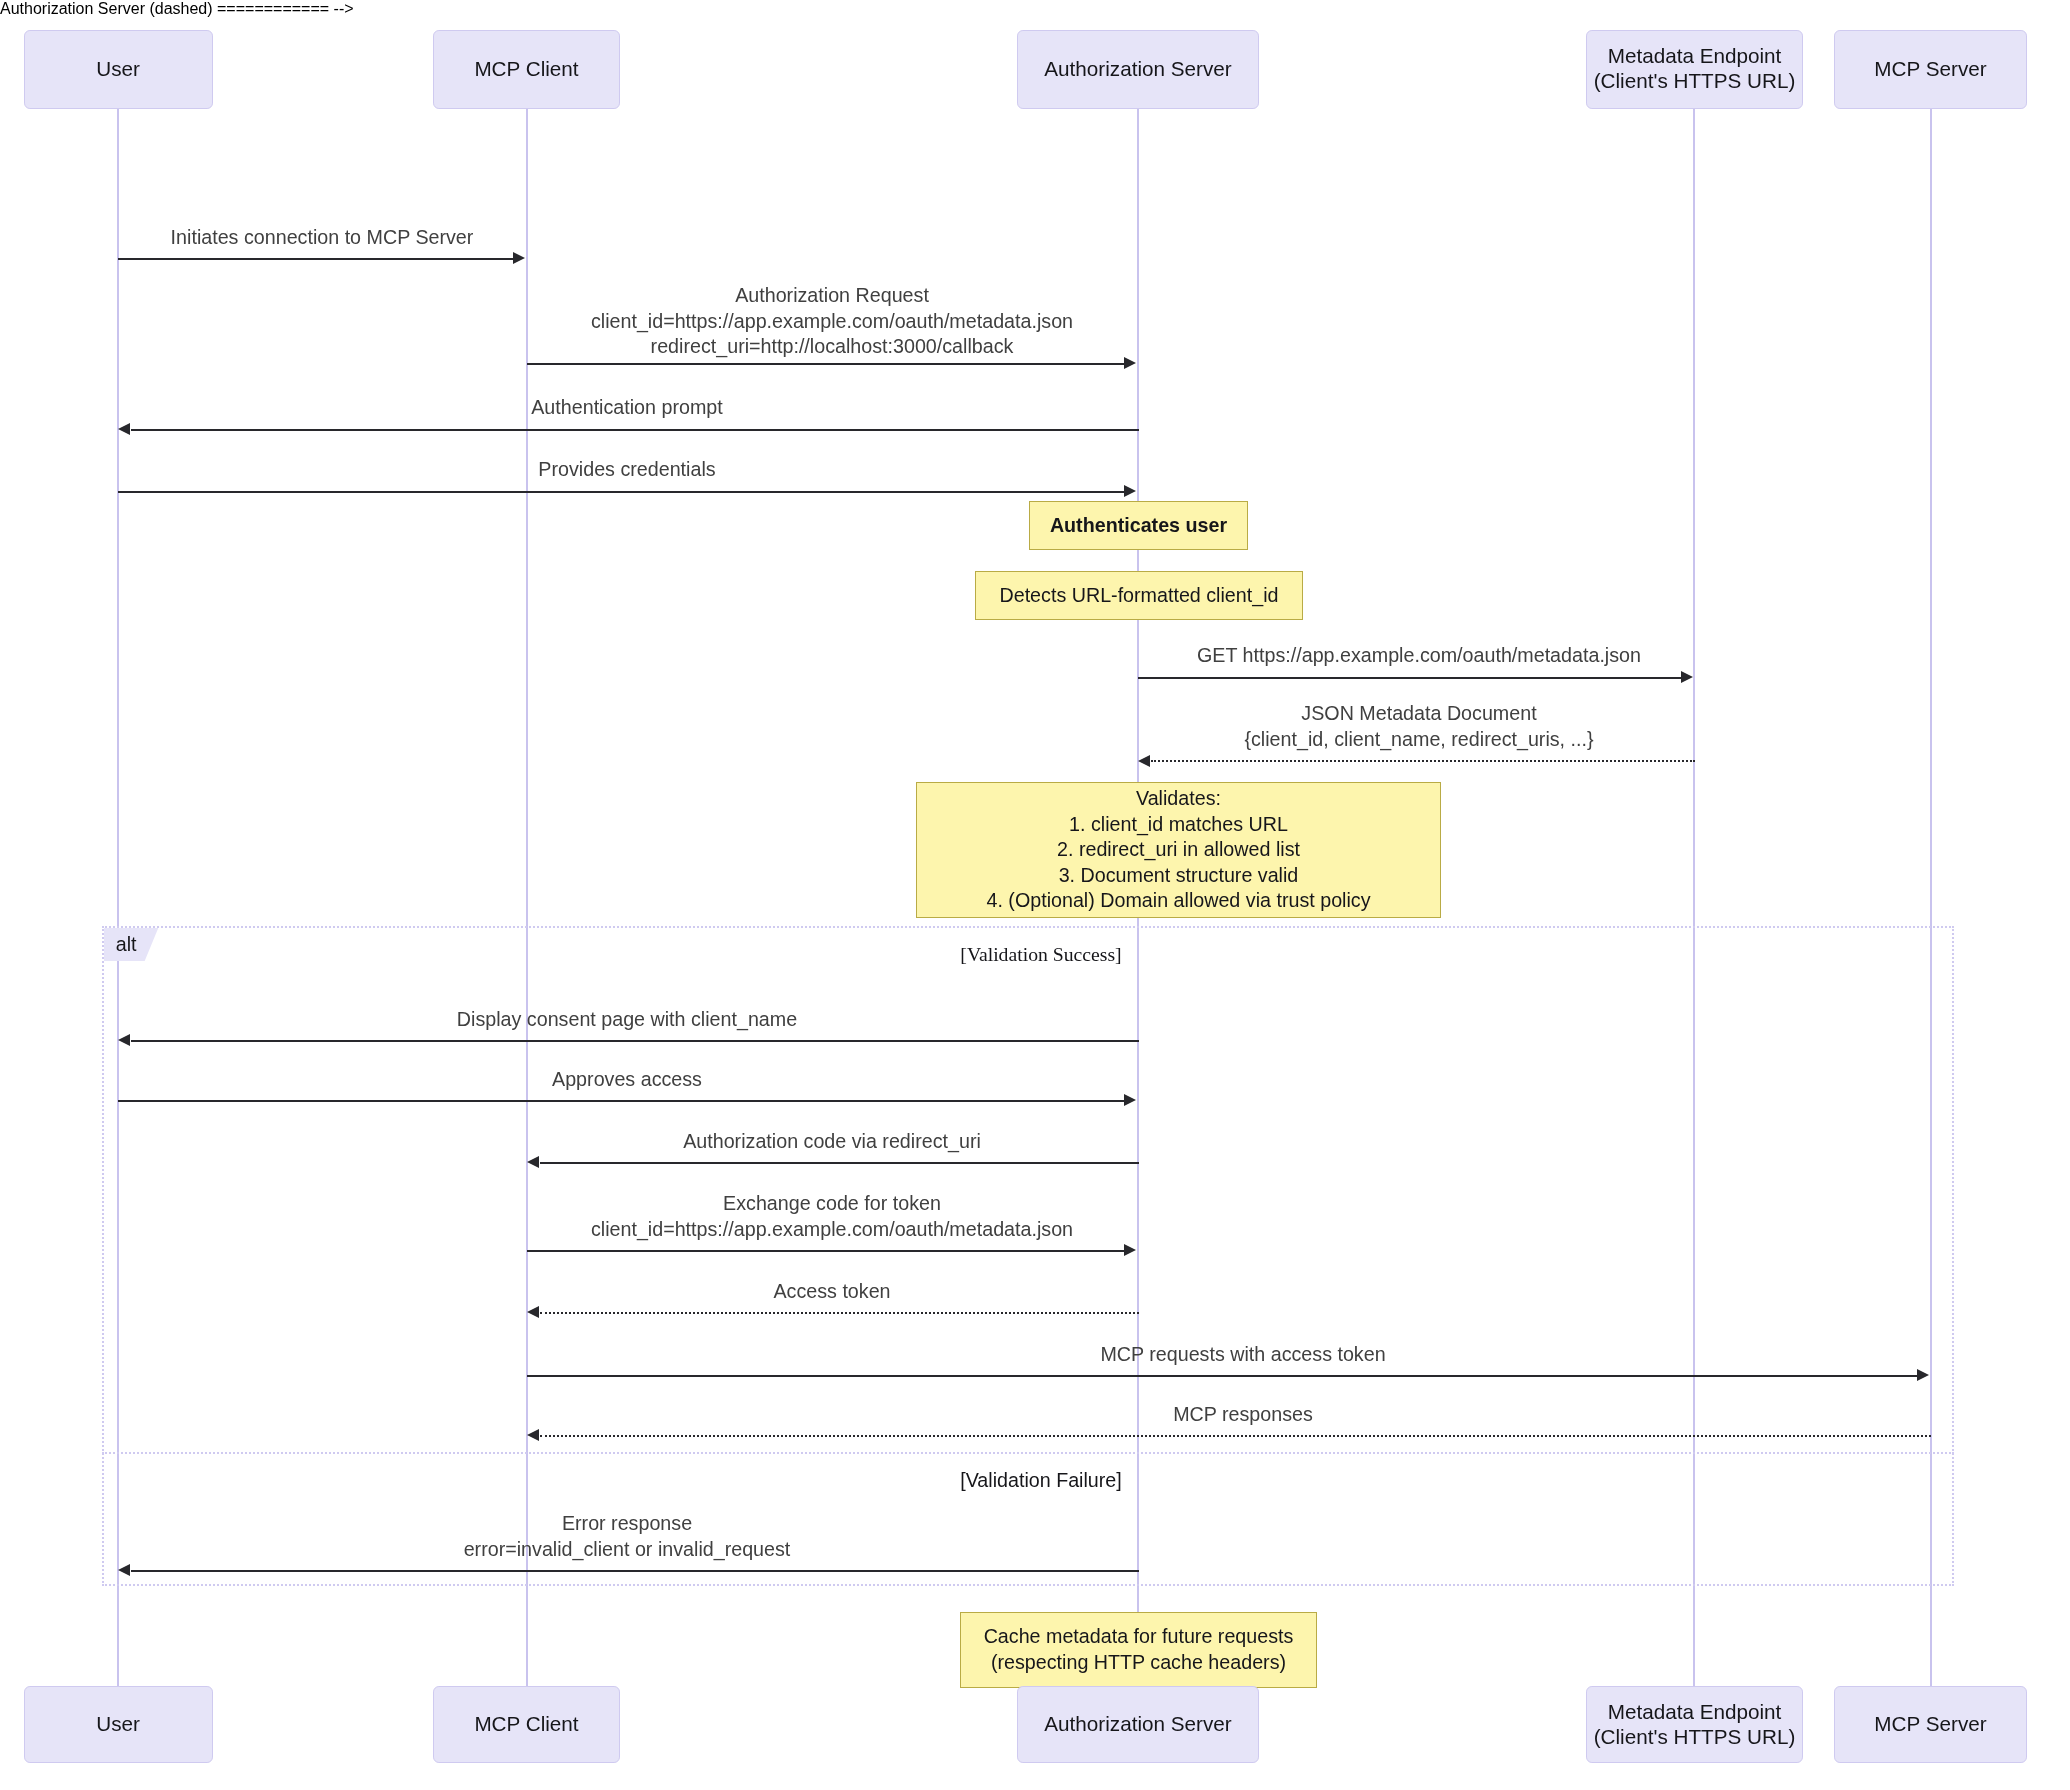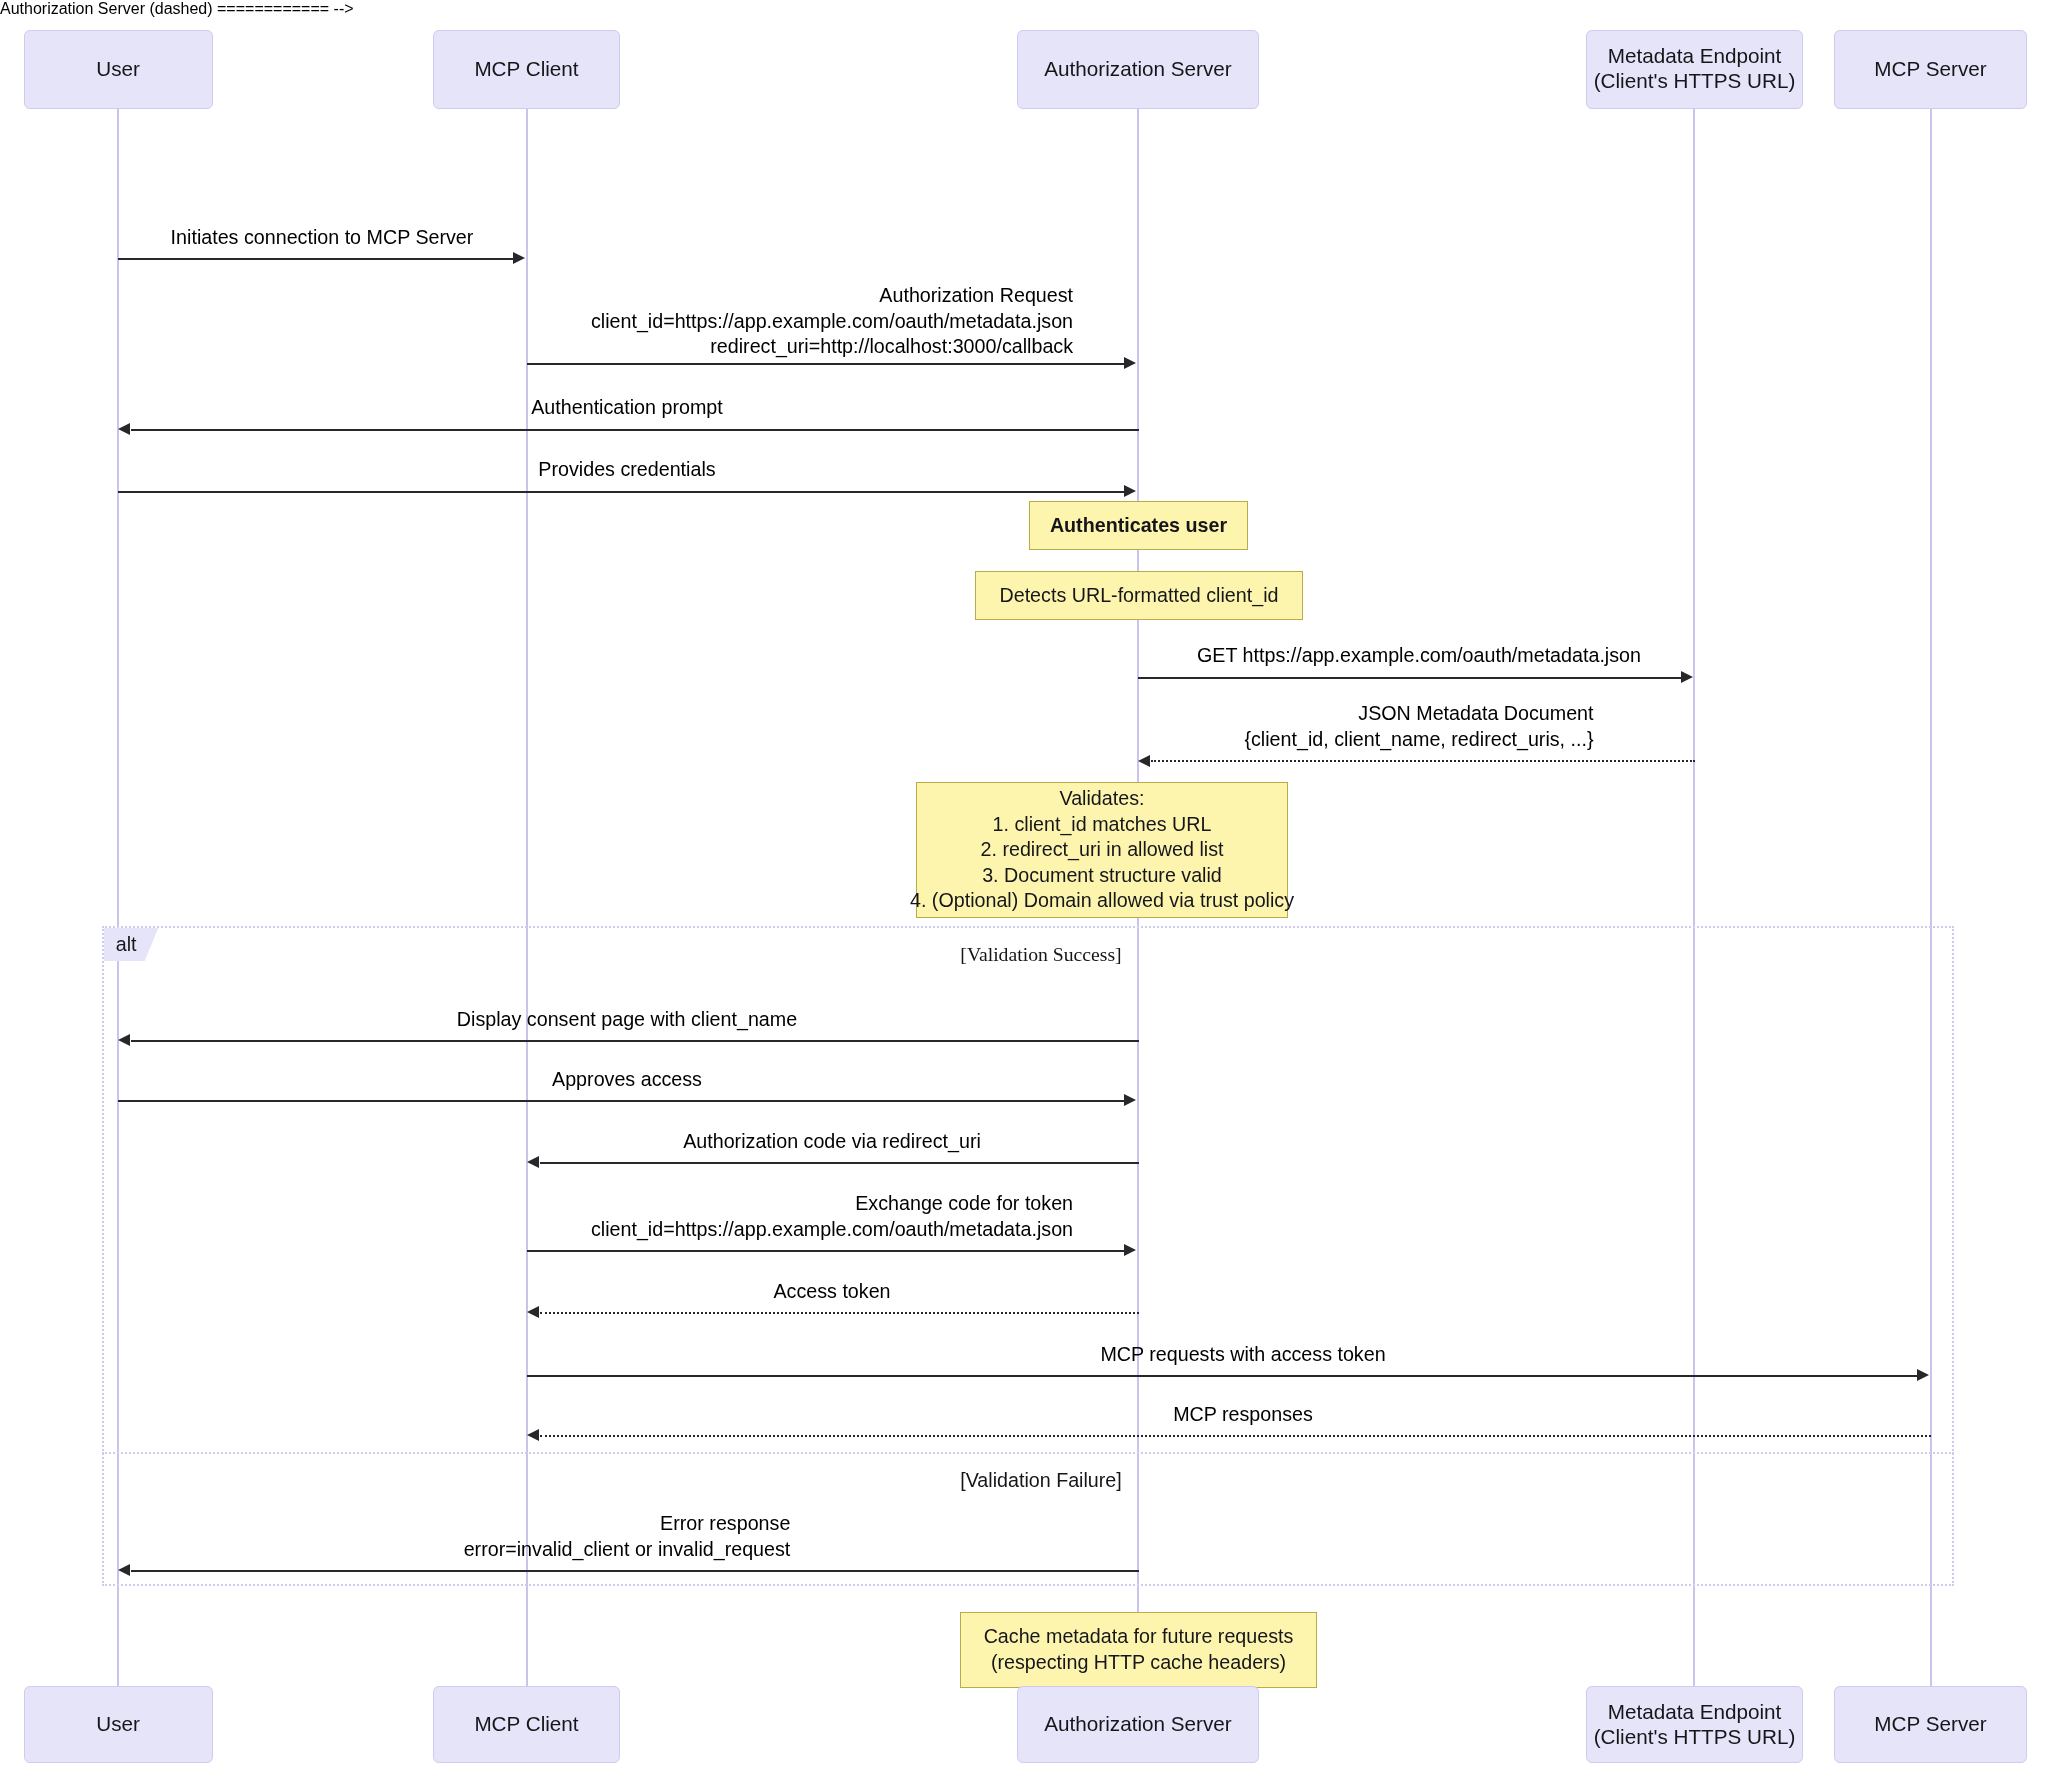--- a/index.html
+++ b/index.html
@@ -40,23 +40,23 @@
     line-height:25.6px;
     text-align:center;
     padding:3.9px 7.9px;
   }
   .note span{display:block;white-space:nowrap;}
 
   
   .msg-label{
     position:absolute;
     font-size:19.7px;
-    color:#000000;
+    color:#404040;
     line-height:25.6px;
-    text-align:right;
+    text-align:center;
     white-space:nowrap;
     transform:translateX(-50%);
   }
   .msg-label span{display:block;}
 
   .arrow-line{
     position:absolute;
     height:0;
     border-top:2px solid #28282c;
   }
@@ -184,21 +184,21 @@
 
    Authorization Server (dashed) ============ --&gt;
   <div class="msg-label" style="left:1419px; top:701px;">
     <span>JSON Metadata Document</span>
     <span>{client_id, client_name, redirect_uris, ...}</span>
   </div>
   <div class="arrow-line dashed" style="left:1151px; top:760px; width:544px;"></div>
   <div class="arrow-head left" style="left:1138px; top:755px;"></div>
 
   
-  <div class="note" style="left:916px; top:782px; width:372px; height:136px;">
+  <div class="note" style="left:916px; top:782px; width:525px; height:136px;">
     <span>Validates:</span>
     <span>1. client_id matches URL</span>
     <span>2. redirect_uri in allowed list</span>
     <span>3. Document structure valid</span>
     <span>4. (Optional) Domain allowed via trust policy</span>
   </div>
 
   
   <div class="alt-frame" style="left:102px; top:926px; width:1852px; height:660px;"></div>
   <div class="alt-badge" style="left:104px; top:928px;">alt</div>

